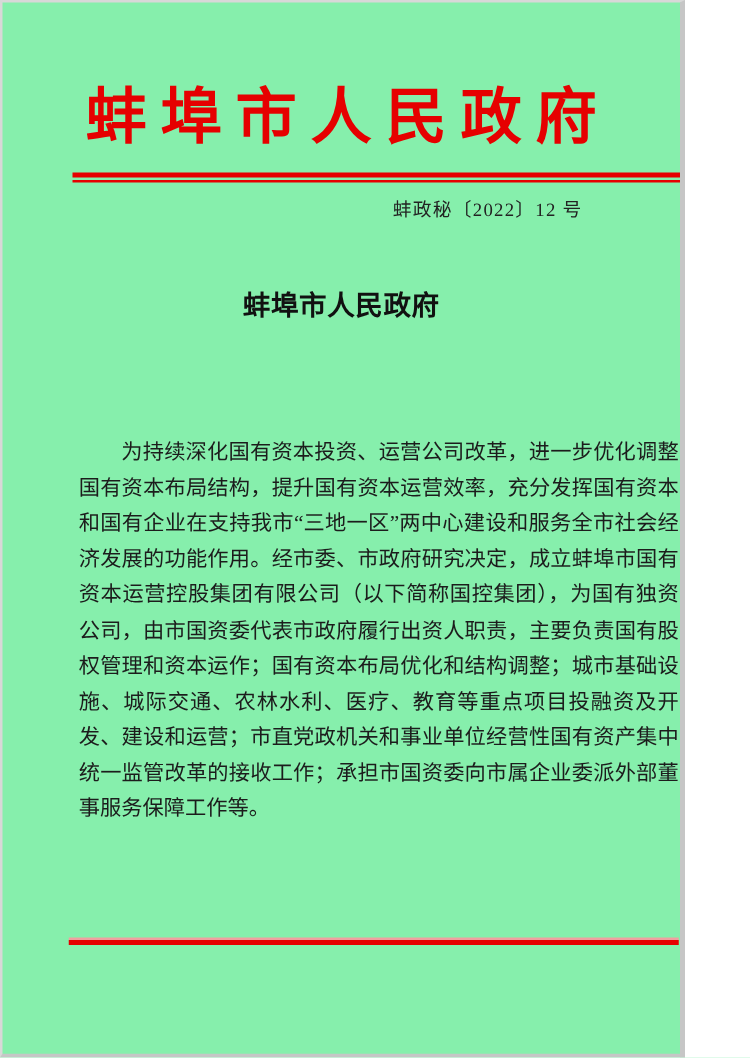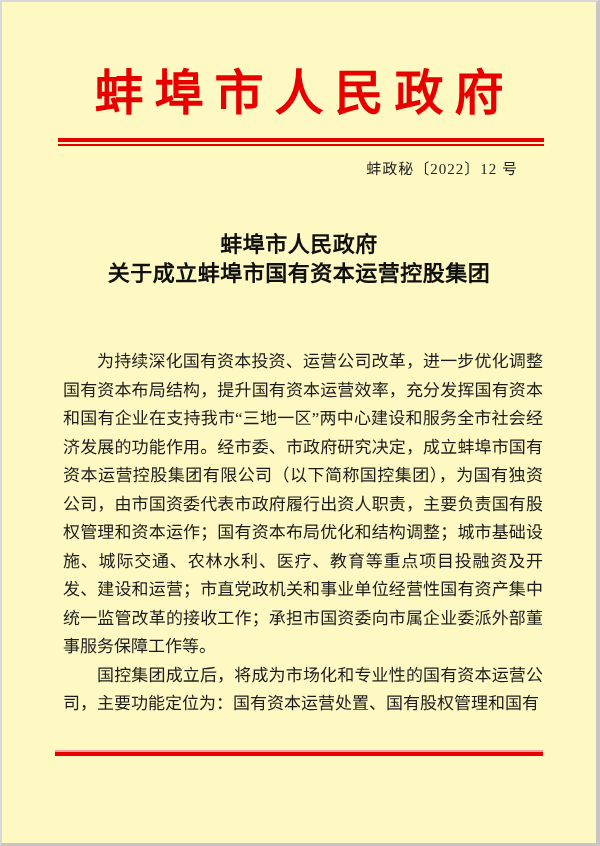--- a/index.html
+++ b/index.html
@@ -2,24 +2,24 @@
 <html lang="zh-CN" style="--accent-red: #e60000; --rule-soft-red: #f0a0a0;"><head>
 <meta charset="utf-8">
 <style>
   html, body {
     margin: 0;
     padding: 0;
     background: #ffffff;
   }
   .page {
     position: relative;
-    width: 600px;
+    width: 548px;
     height: 846px;
     box-sizing: border-box;
-    background: #fef9c3;
+    background: #86efac;
     border-top: 2px solid #d8d8d8;
     border-left: 2px solid #d8d8d8;
     border-right: 4px solid #c6c6c6;
     border-bottom: 3px solid #c6c6c6;
     overflow: hidden;
     font-family: "Liberation Serif", "DejaVu Serif", serif;
     color: #1c1c1c;
   }
 
   
@@ -108,26 +108,24 @@
   <div class="rule-top">
     <div class="thick"></div>
     <div class="gap"></div>
     <div class="thin"></div>
   </div>
 
   <div class="doc-number">蚌政秘〔2022〕12 号</div>
 
   <div class="doc-title">
     <div>蚌埠市人民政府</div>
-    <div>关于成立蚌埠市国有资本运营控股集团</div>
   </div>
 
   <div class="body-text">
     <p class="para">为持续深化国有资本投资、运营公司改革，进一步优化调整国有资本布局结构，提升国有资本运营效率，充分发挥国有资本和国有企业在支持我市“三地一区”两中心建设和服务全市社会经济发展的功能作用。经市委、市政府研究决定，成立蚌埠市国有资本运营控股集团有限公司（以下简称国控集团），为国有独资公司，由市国资委代表市政府履行出资人职责，主要负责国有股权管理和资本运作；国有资本布局优化和结构调整；城市基础设施、城际交通、农林水利、医疗、教育等重点项目投融资及开发、建设和运营；市直党政机关和事业单位经营性国有资产集中统一监管改革的接收工作；承担市国资委向市属企业委派外部董事服务保障工作等。</p>
-    <p class="para">国控集团成立后，将成为市场化和专业性的国有资本运营公司，主要功能定位为：国有资本运营处置、国有股权管理和国有</p>
   </div>
 
   <div class="rule-bottom">
     <div class="light"></div>
     <div class="dark"></div>
   </div>
 
 </div>
 
 </body></html>

